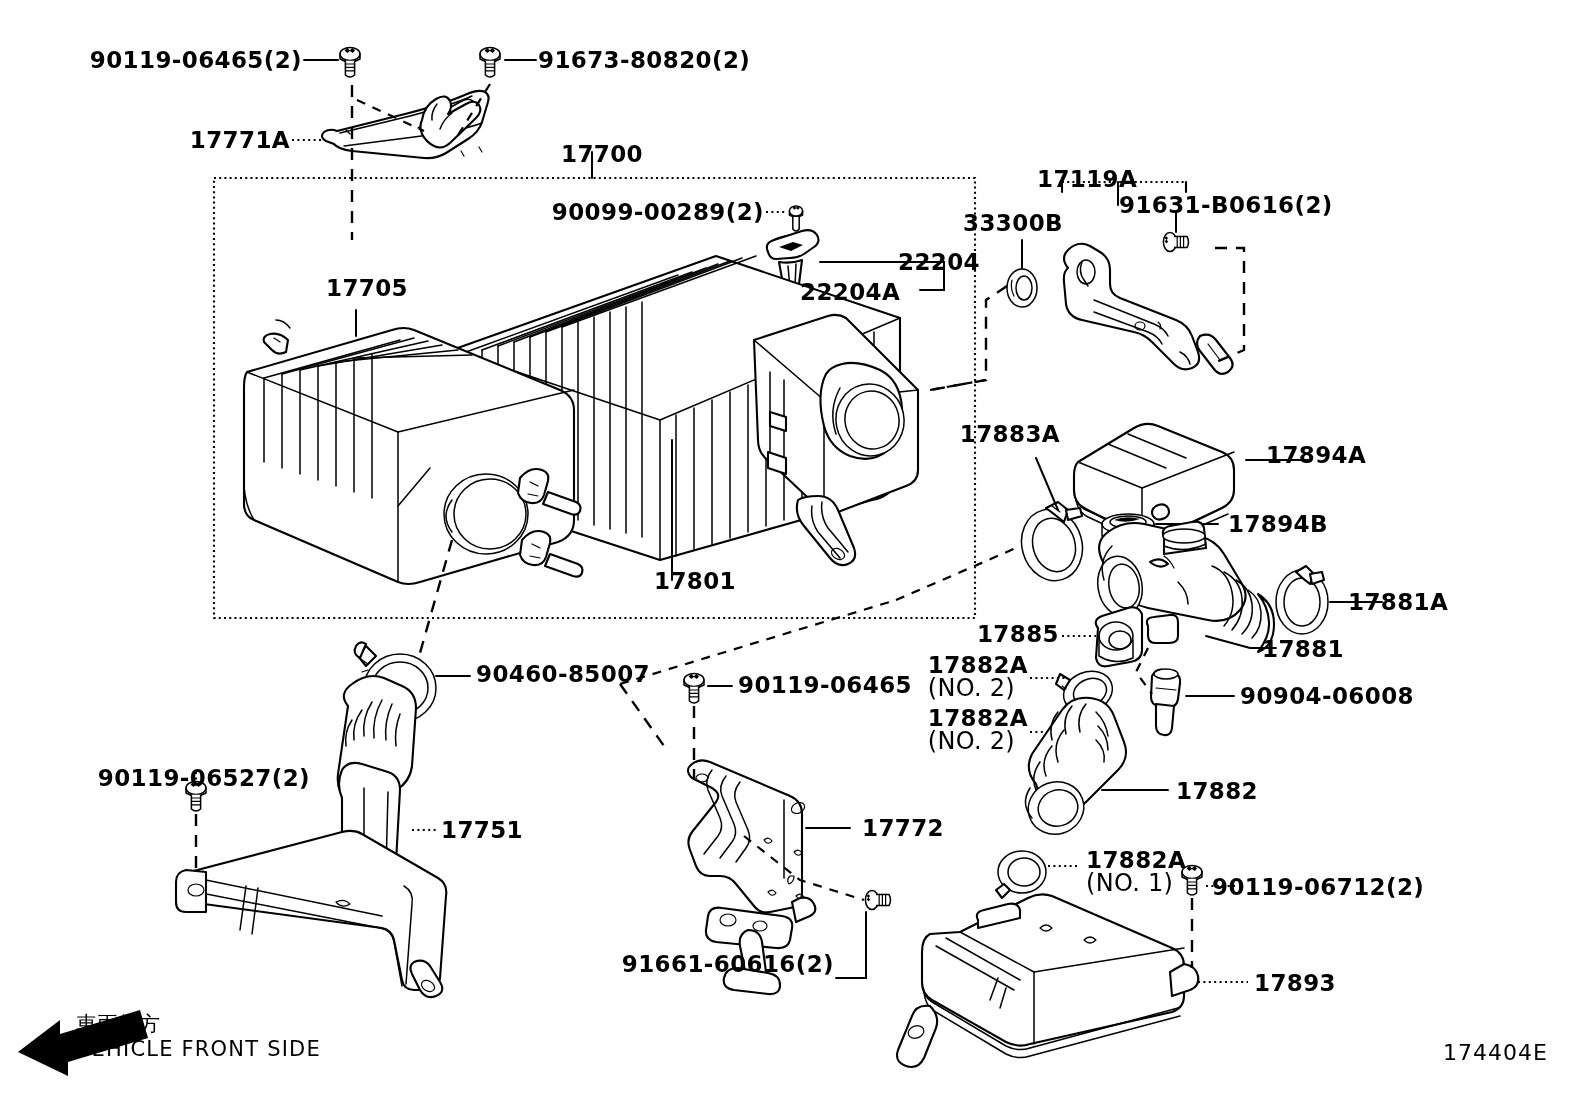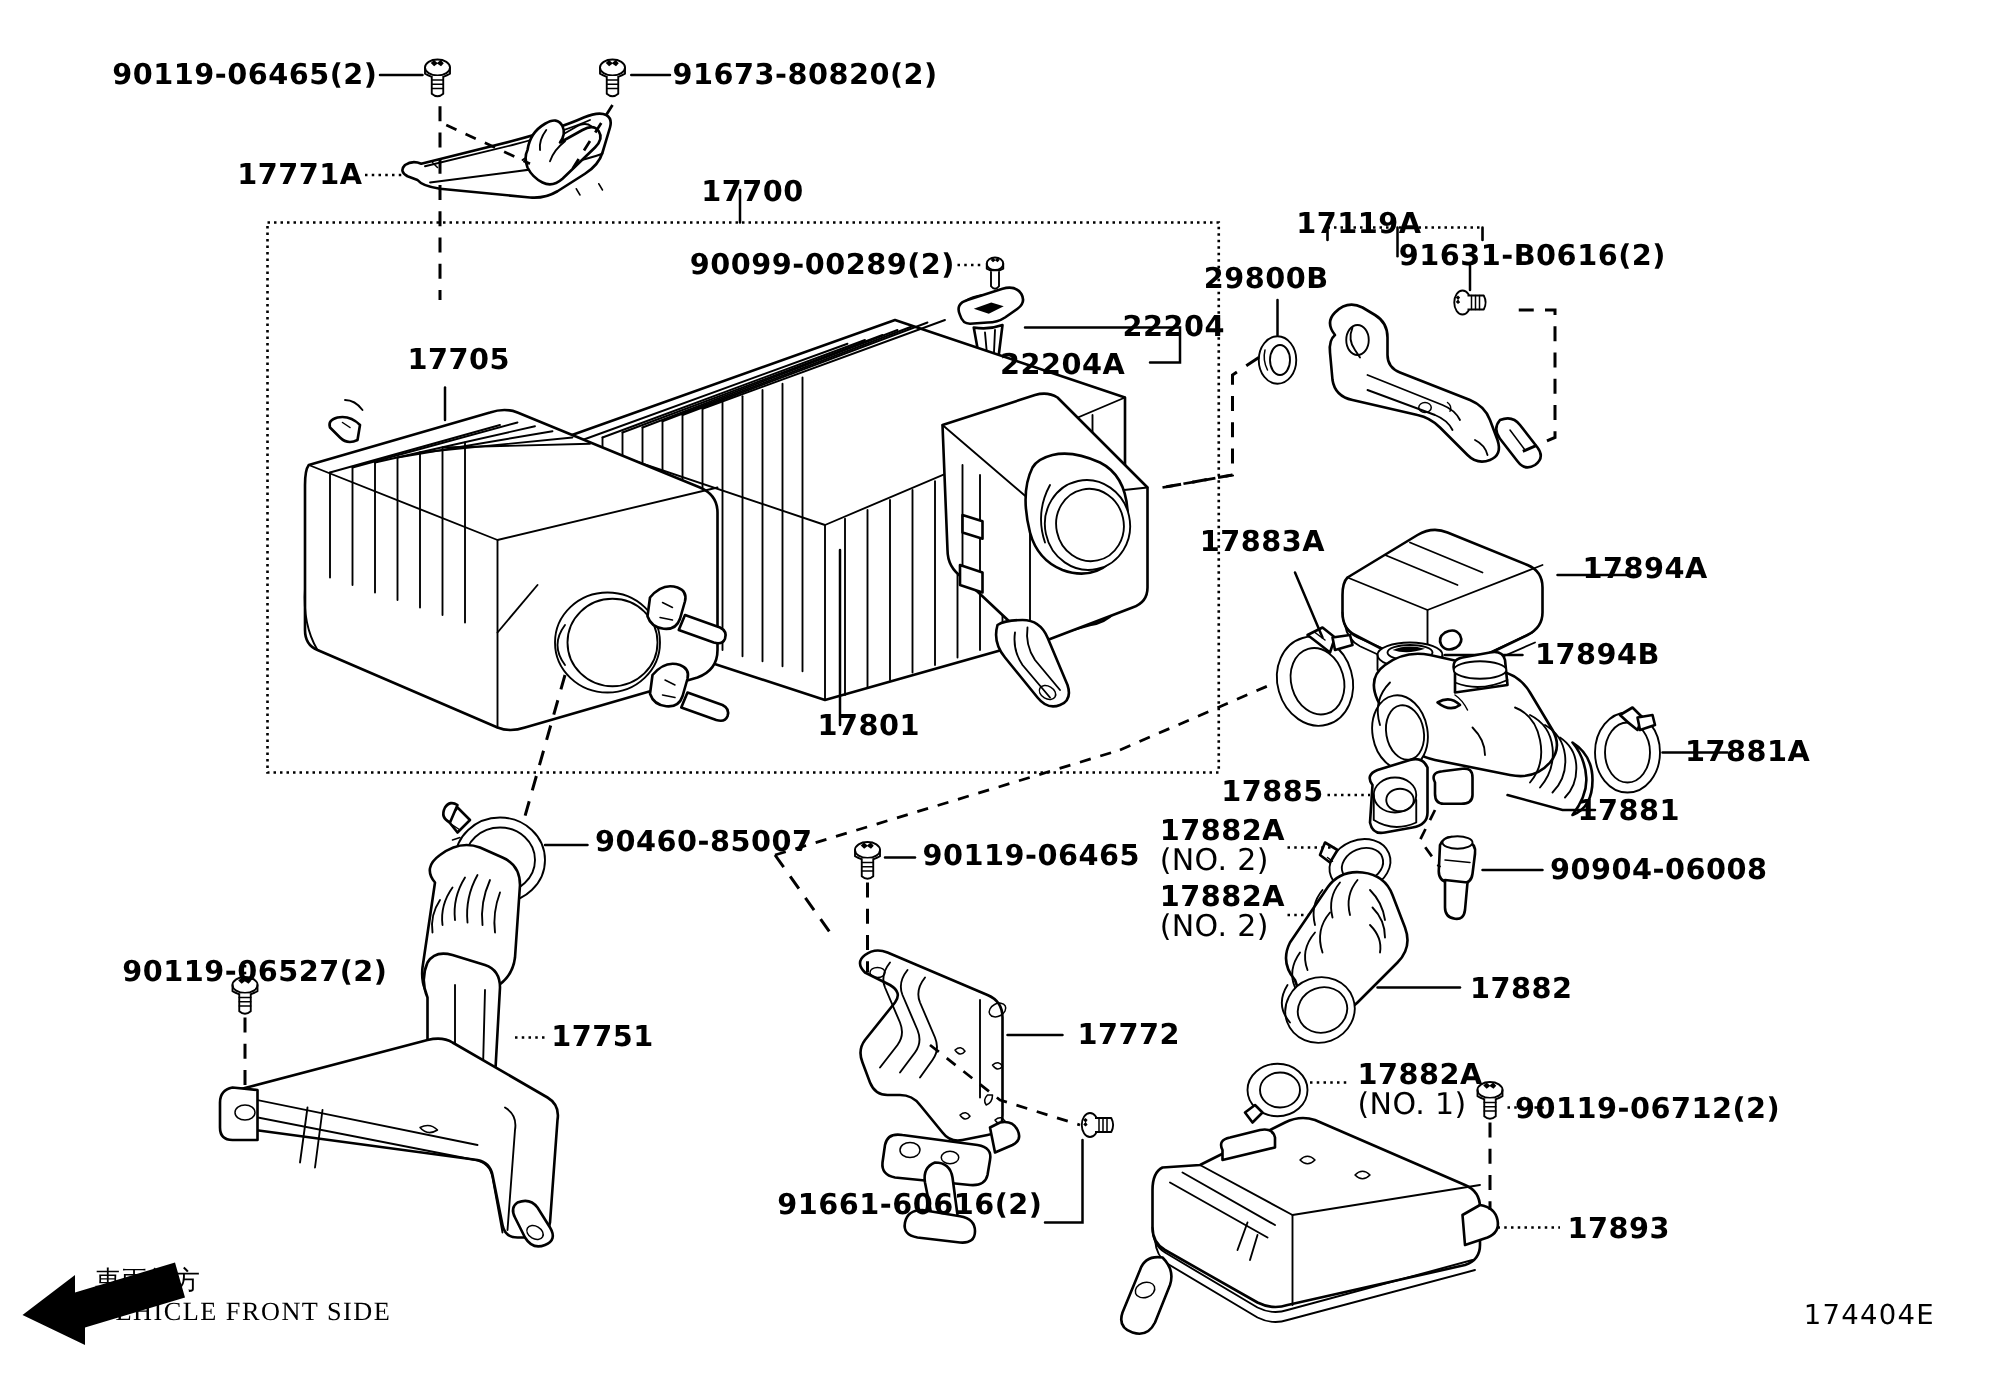--- a/index.html
+++ b/index.html
@@ -503,21 +503,21 @@
   <div class="lbl r" style="left:764px;top:200px;">90099-00289(2)</div>
 
   <div class="lbl" style="left:898px;top:250px;">22204</div>
 
   <div class="lbl" style="left:800px;top:280px;">22204A</div>
 
   <div class="lbl" style="left:326px;top:276px;">17705</div>
 
   <div class="lbl" style="left:643px;top:569px;margin-left:11px;">17801</div>
 
-  <div class="lbl r" style="left:1063px;top:211px;">29800B</div>
+  <div class="lbl r" style="left:1063px;top:211px;">33300B</div>
 
   <div class="lbl" style="left:1037px;top:167px;">17119A</div>
 
   <div class="lbl" style="left:1119px;top:193px;">91631-B0616(2)</div>
 
   <div class="lbl r" style="left:1060px;top:422px;">17883A</div>
 
   <div class="lbl" style="left:1266px;top:443px;">17894A</div>
 
   <div class="lbl" style="left:1228px;top:512px;">17894B</div>
@@ -557,16 +557,16 @@
 
   <div class="lbl" style="left:441px;top:818px;">17751</div>
 
   <div class="lbl" style="left:738px;top:673px;">90119-06465</div>
 
   <div class="lbl" style="left:862px;top:816px;">17772</div>
 
   <div class="lbl r" style="left:834px;top:952px;">91661-60616(2)</div>
 
   <div class="footer-jp" style="left:76px;top:1010px;">車両前方</div>
-  <div class="footer-en" style="left:76px;top:1037px;font-family:Liberation Serif, serif;">VEHICLE FRONT SIDE</div>
+  <div class="footer-en" style="left:76px;top:1037px;">VEHICLE FRONT SIDE</div>
   <div class="code" style="left:1443px;top:1040px;">174404E</div>
 
 </div>
 
 </body></html>

